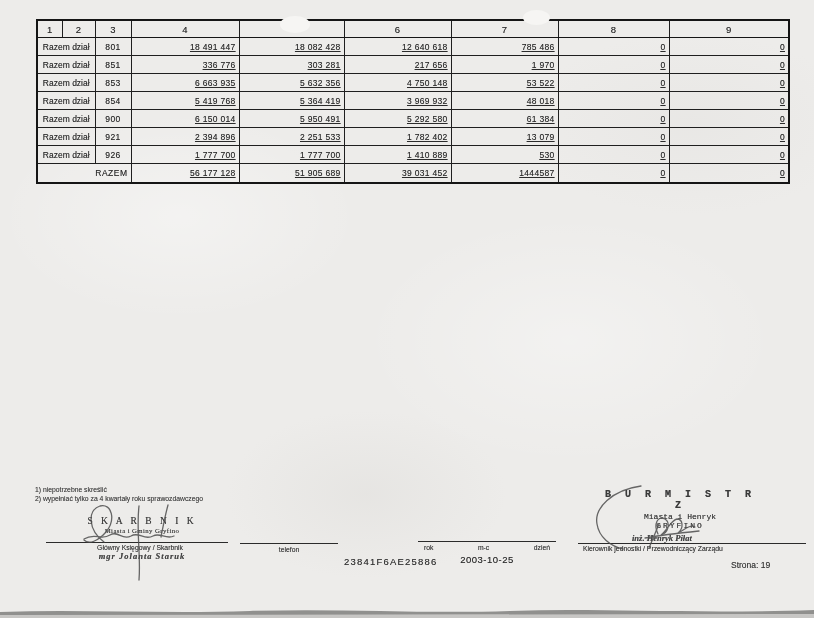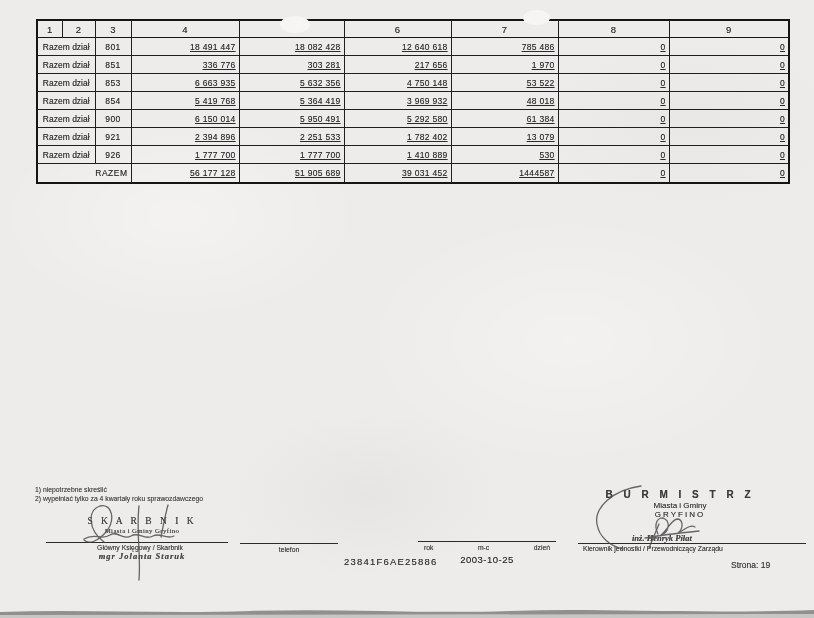--- a/index.html
+++ b/index.html
@@ -56,21 +56,21 @@
 
   .tel-label{left:240px;top:546px;width:98px;text-align:center;font-size:6.8px;color:#3f3f3f;}
 
   .date-value{left:418px;top:554px;width:138px;text-align:center;font-size:9.5px;letter-spacing:.5px;}
   .date-labels{left:424px;top:544px;width:126px;display:flex;justify-content:space-between;
     font-size:6.8px;color:#3f3f3f;}
 
   .code-line{left:344px;top:556px;font-size:9.5px;letter-spacing:1.2px;color:#333;}
 
   .stamp-right{left:596px;top:489px;width:168px;text-align:center;color:#3a3a3a;
-    font-family:Liberation Sans, sans-serif;}
+    font-family:Liberation Mono, monospace;}
   .stamp-right .l1{font-size:10px;font-weight:bold;letter-spacing:4px;}
   .stamp-right .l2{font-size:8px;margin-top:1px;}
   .stamp-right .l3{font-size:8px;letter-spacing:2px;}
   .name-right{left:632px;top:533px;font-size:8.5px;font-weight:bold;font-style:italic;
     font-family:"Liberation Serif", serif;color:#454545;}
   .role-right{left:583px;top:545px;font-size:6.8px;color:#3c3c3c;}
   .page-num{left:731px;top:560px;font-size:8.5px;color:#3b3b3b;}
 
   svg.sig{position:absolute;left:0;top:0;pointer-events:none;}
   .edge{position:absolute;left:0;top:604px;width:814px;height:14px;pointer-events:none;}
@@ -212,21 +212,21 @@
   <div class="abs date-labels scan-text">
     <span>rok</span>
     <span>m-c</span>
     <span>dzień</span>
   </div>
 
   <div class="abs code-line scan-text">23841F6AE25886</div>
 
   <div class="abs stamp-right scan-text">
     <div class="l1">B U R M I S T R Z</div>
-    <div class="l2">Miasta i Gminy</div>
+    <div class="l2">Miasta i Henryk</div>
     <div class="l3">GRYFINO</div>
   </div>
   <div class="abs name-right scan-text">inż. Henryk Piłat</div>
   <div class="rule" style="left:578px;top:543px;width:228px;"></div>
   <div class="abs role-right scan-text">Kierownik jednostki / Przewodniczący Zarządu</div>
 
   <div class="abs page-num scan-text">Strona: 19</div>
 
   <svg class="sig" width="814" height="618" viewBox="0 0 814 618">
     <g fill="none" stroke="#4e4e4e" stroke-width="1.3" stroke-linecap="round" opacity="0.85">

